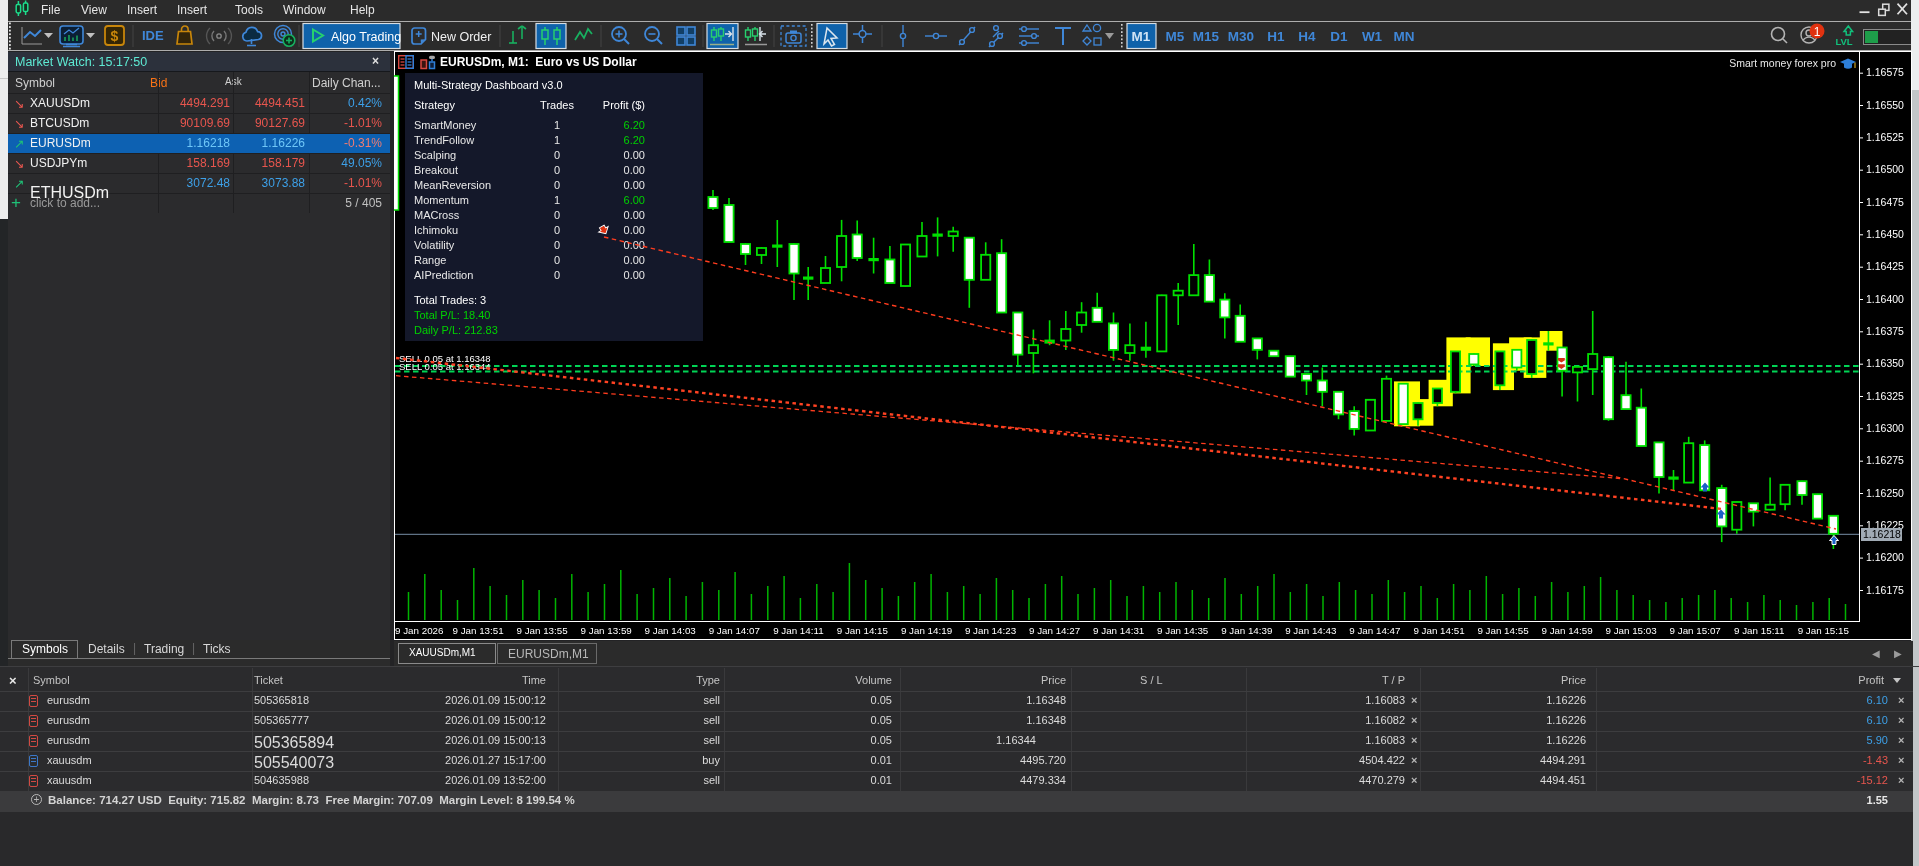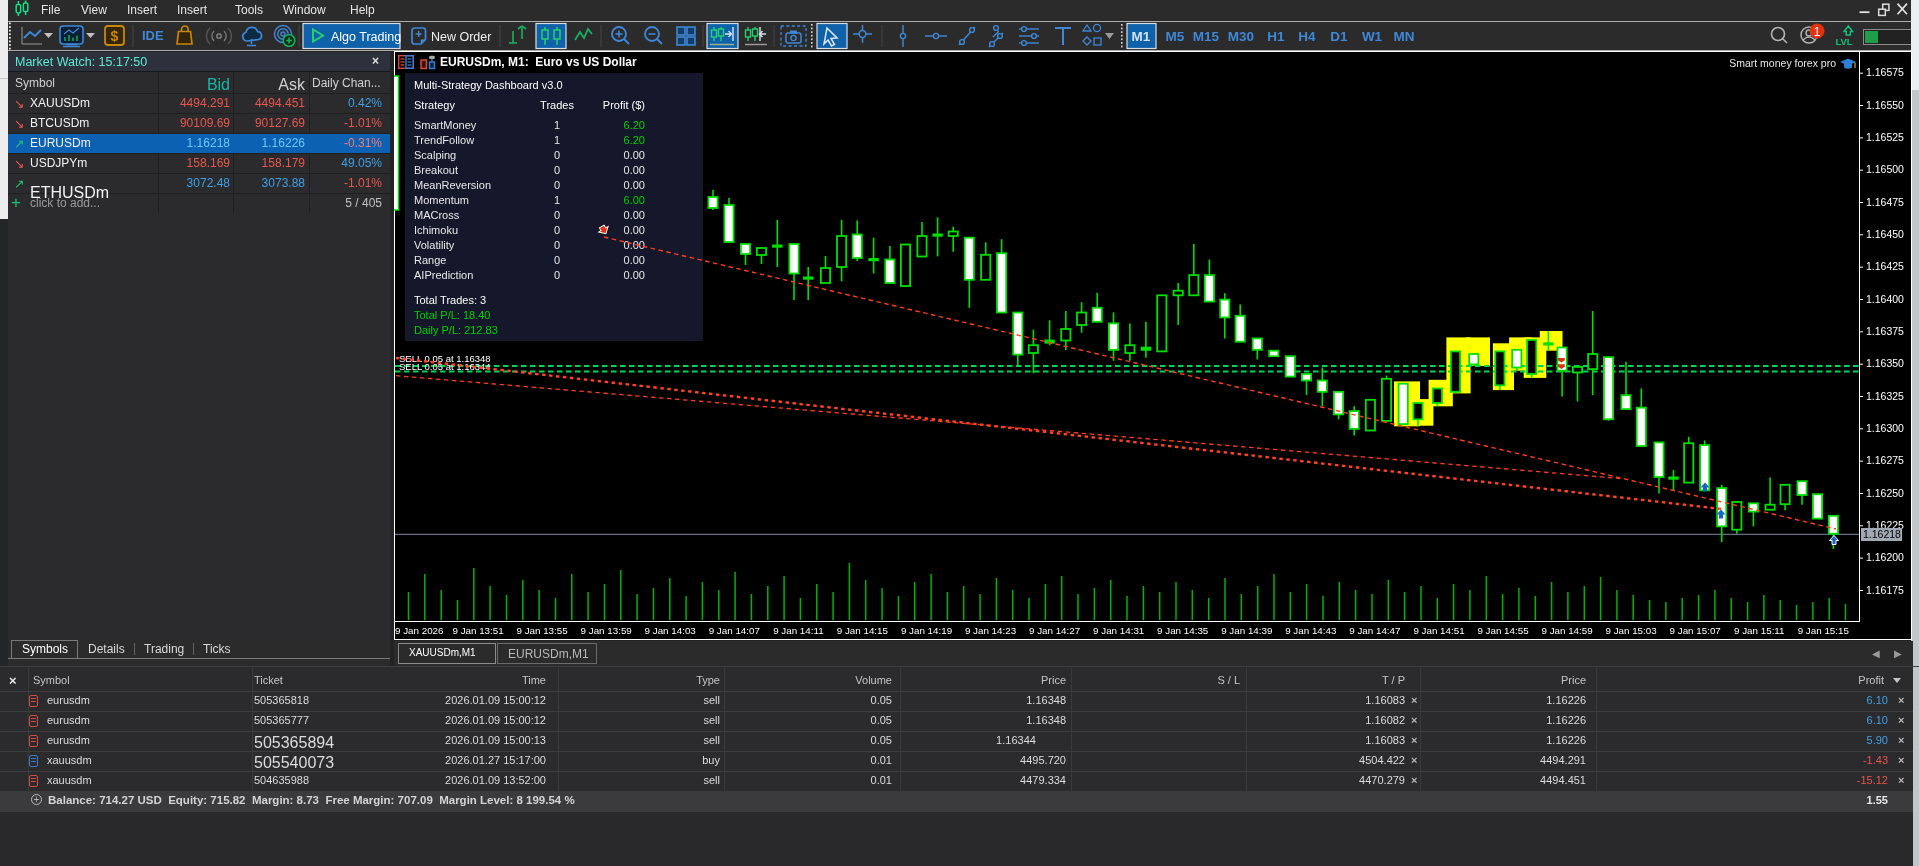--- a/index.html
+++ b/index.html
@@ -232,22 +232,22 @@
 <div class="ab" style="left:0;top:78px;width:8px;height:1px;background:#c8c8c8"></div>
 <div class="ab" style="left:0;top:219px;width:8px;height:647px;background:#232527"></div>
 <div class="ab" style="left:1911px;top:0;width:8px;height:866px;background:#c2c6c8"></div>
 <div class="ab" style="left:1911px;top:0;width:8px;height:90px;background:#eceeef"></div>
 <div class="ab" style="left:8px;top:51px;width:1903px;height:616px;background:#232325"></div>
 <div class="ab" style="left:8px;top:52px;width:382px;height:612px;background:#2b2b2d"></div>
 <div class="ab" style="left:8px;top:52px;width:382px;height:20px;background:#2c313c;border-bottom:1px solid #16181c"></div>
 <div class="ab" style="left:15px;top:55px;font-size:12.5px;color:#5eead4">Market Watch: 15:17:50</div>
 <div class="ab" style="left:372px;top:54px;font-size:12px;color:#e0e0e0;font-weight:bold">×</div>
 <div class="ab" style="left:15px;top:76px;font-size:12px;color:#d0d0d0">Symbol</div>
-<div class="ab" style="left:150px;top:76px;width:80px;text-align:right;font-size:16px;color:#14b8a6">Bid</div>
-<div class="ab" style="left:225px;top:76px;width:80px;text-align:right;font-size:16px;color:#d0d0d0">Ask</div>
+<div class="ab" style="left:150px;top:76px;width:80px;text-align:left;font-size:12px;color:#f97316">Bid</div>
+<div class="ab" style="left:225px;top:76px;width:80px;font-size:10px;color:#d0d0d0">Ask</div>
 <div class="ab" style="left:312px;top:76px;font-size:12px;color:#d0d0d0">Daily Chan...</div>
 <div class="ab" style="left:158px;top:72px;width:1px;height:141px;background:#1f1f21"></div>
 <div class="ab" style="left:233px;top:72px;width:1px;height:141px;background:#1f1f21"></div>
 <div class="ab" style="left:309px;top:72px;width:1px;height:141px;background:#1f1f21"></div>
 <div class="ab" style="left:8px;top:93px;width:382px;height:1px;background:#1f1f21"></div>
 <div class="ab" style="left:8px;top:113px;width:382px;height:1px;background:#1f1f21"></div>
 <div class="ab" style="left:8px;top:133px;width:382px;height:1px;background:#1f1f21"></div>
 <div class="ab" style="left:8px;top:153px;width:382px;height:1px;background:#1f1f21"></div>
 <div class="ab" style="left:8px;top:173px;width:382px;height:1px;background:#1f1f21"></div>
 <div class="ab" style="left:8px;top:193px;width:382px;height:1px;background:#1f1f21"></div>
@@ -696,21 +696,21 @@
 <div class="ab" style="left:1894px;top:648px;font-size:10px;color:#9a9a9a">▶</div>
 <div class="ab" style="left:0;top:666px;width:1919px;height:1px;background:#3e3e40"></div>
 <div class="ab" style="left:0;top:667px;width:1913px;height:145px;background:#2b2b2d"></div>
 <div class="ab" style="left:9px;top:673px;font-size:13px;color:#e8e8e8;font-weight:bold">×</div>
 <div class="ab" style="left:33px;top:674px;font-size:11px;color:#c4c4c4">Symbol</div>
 <div class="ab" style="left:254px;top:674px;font-size:11px;color:#c4c4c4">Ticket</div>
 <div class="ab" style="left:446px;top:674px;width:100px;text-align:right;font-size:11px;color:#c4c4c4">Time</div>
 <div class="ab" style="left:620px;top:674px;width:100px;text-align:right;font-size:11px;color:#c4c4c4">Type</div>
 <div class="ab" style="left:792px;top:674px;width:100px;text-align:right;font-size:11px;color:#c4c4c4">Volume</div>
 <div class="ab" style="left:966px;top:674px;width:100px;text-align:right;font-size:11px;color:#c4c4c4">Price</div>
-<div class="ab" style="left:1140px;top:674px;width:100px;text-align:right;font-size:11px;color:#c4c4c4">S / L</div>
+<div class="ab" style="left:1140px;top:674px;width:100px;font-size:11px;color:#c4c4c4">S / L</div>
 <div class="ab" style="left:1305px;top:674px;width:100px;text-align:right;font-size:11px;color:#c4c4c4">T / P</div>
 <div class="ab" style="left:1486px;top:674px;width:100px;text-align:right;font-size:11px;color:#c4c4c4">Price</div>
 <div class="ab" style="left:1784px;top:674px;width:100px;text-align:right;font-size:11px;color:#c4c4c4">Profit</div>
 <div class="ab" style="left:1893px;top:678px;width:0;height:0;border-left:4px solid transparent;border-right:4px solid transparent;border-top:5px solid #c4c4c4"></div>
 <div class="ab" style="left:28px;top:668px;width:1px;height:123px;background:#3a3a3c"></div>
 <div class="ab" style="left:252px;top:668px;width:1px;height:123px;background:#3a3a3c"></div>
 <div class="ab" style="left:557.5px;top:668px;width:1px;height:123px;background:#3a3a3c"></div>
 <div class="ab" style="left:723.5px;top:668px;width:1px;height:123px;background:#3a3a3c"></div>
 <div class="ab" style="left:900px;top:668px;width:1px;height:123px;background:#3a3a3c"></div>
 <div class="ab" style="left:1071px;top:668px;width:1px;height:123px;background:#3a3a3c"></div>

